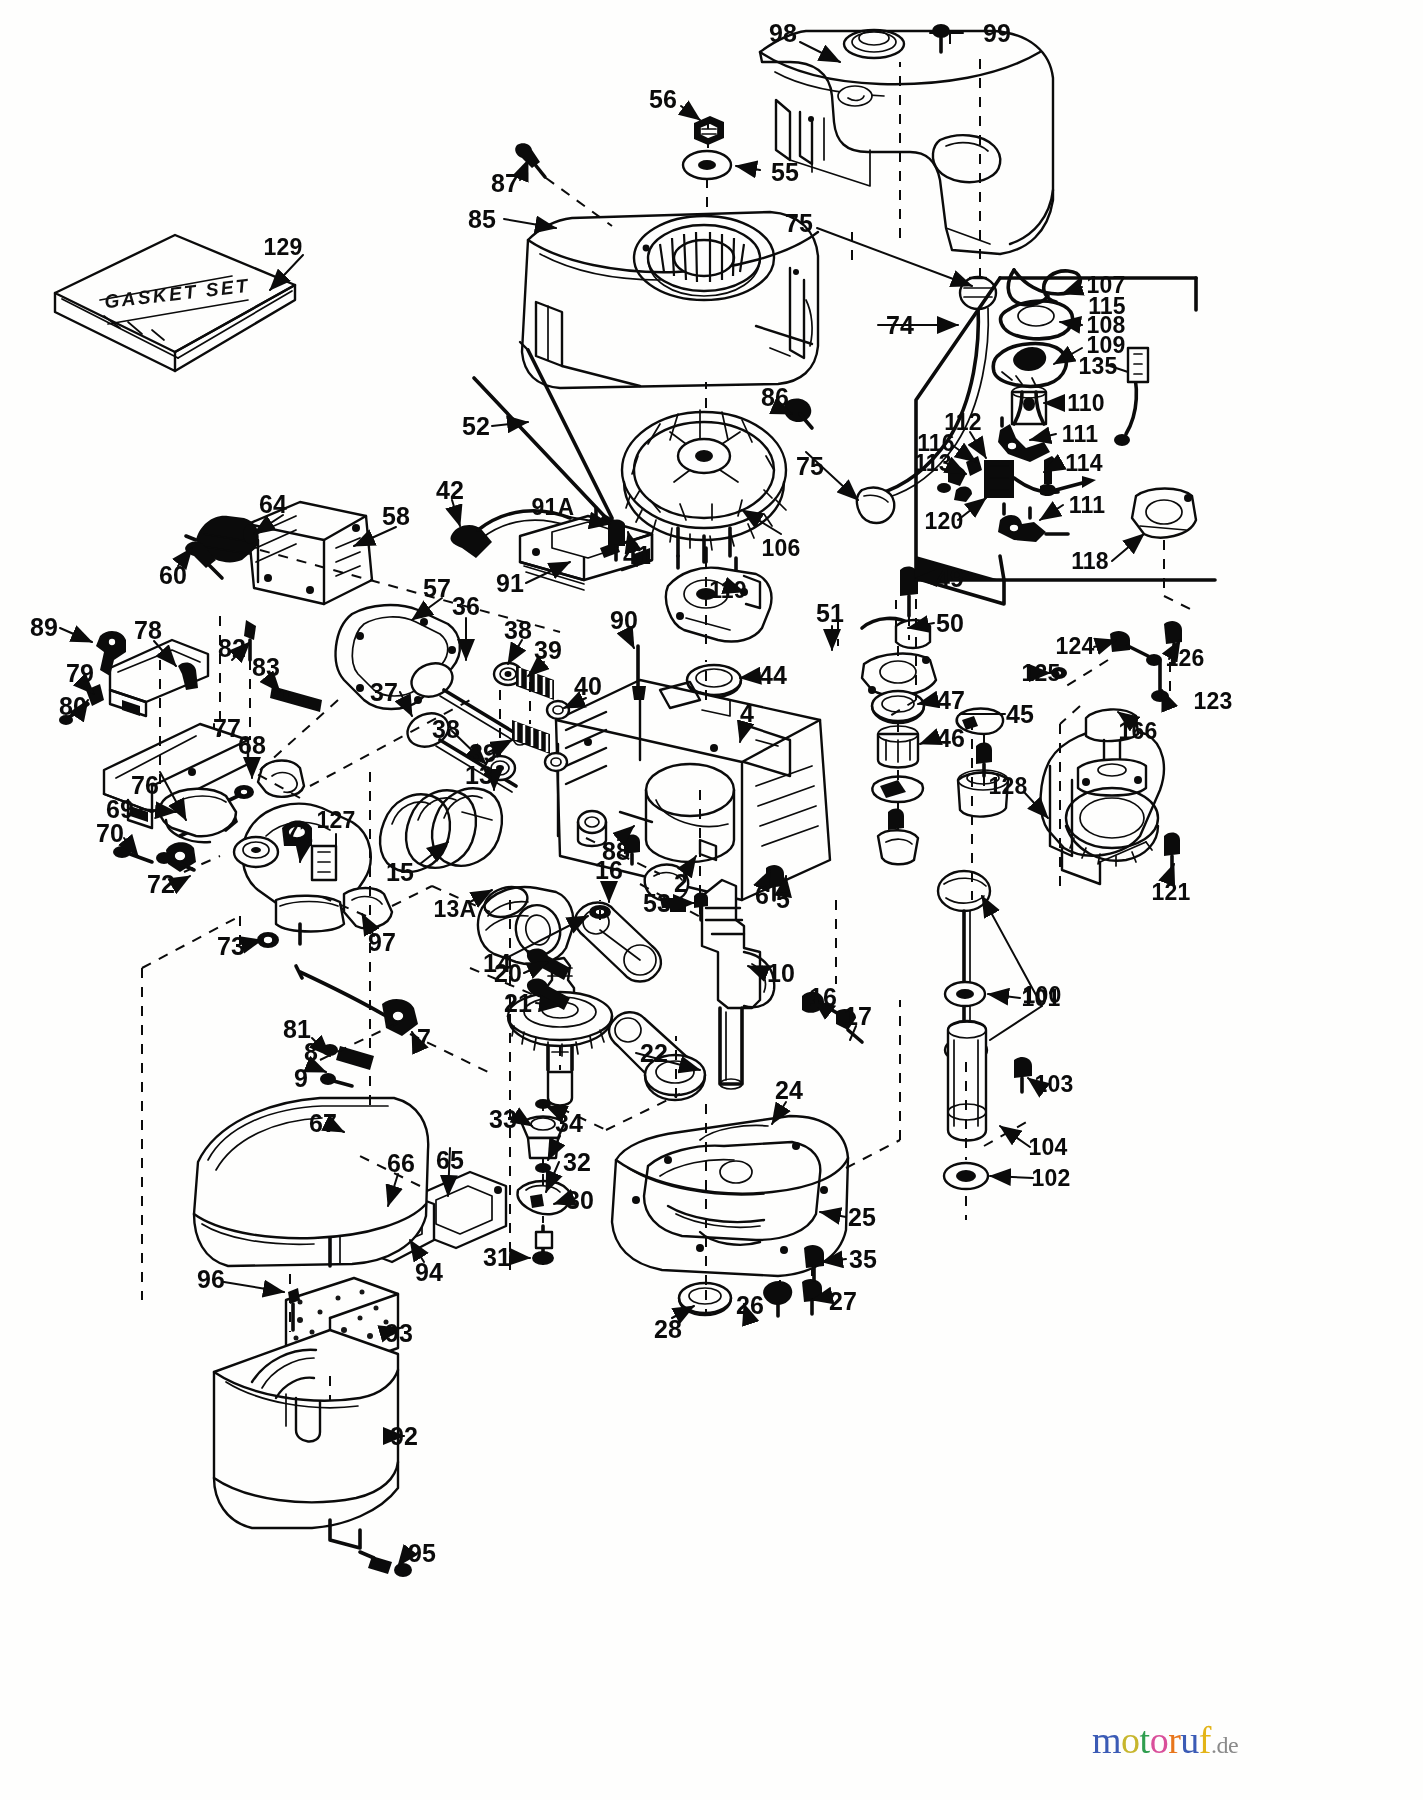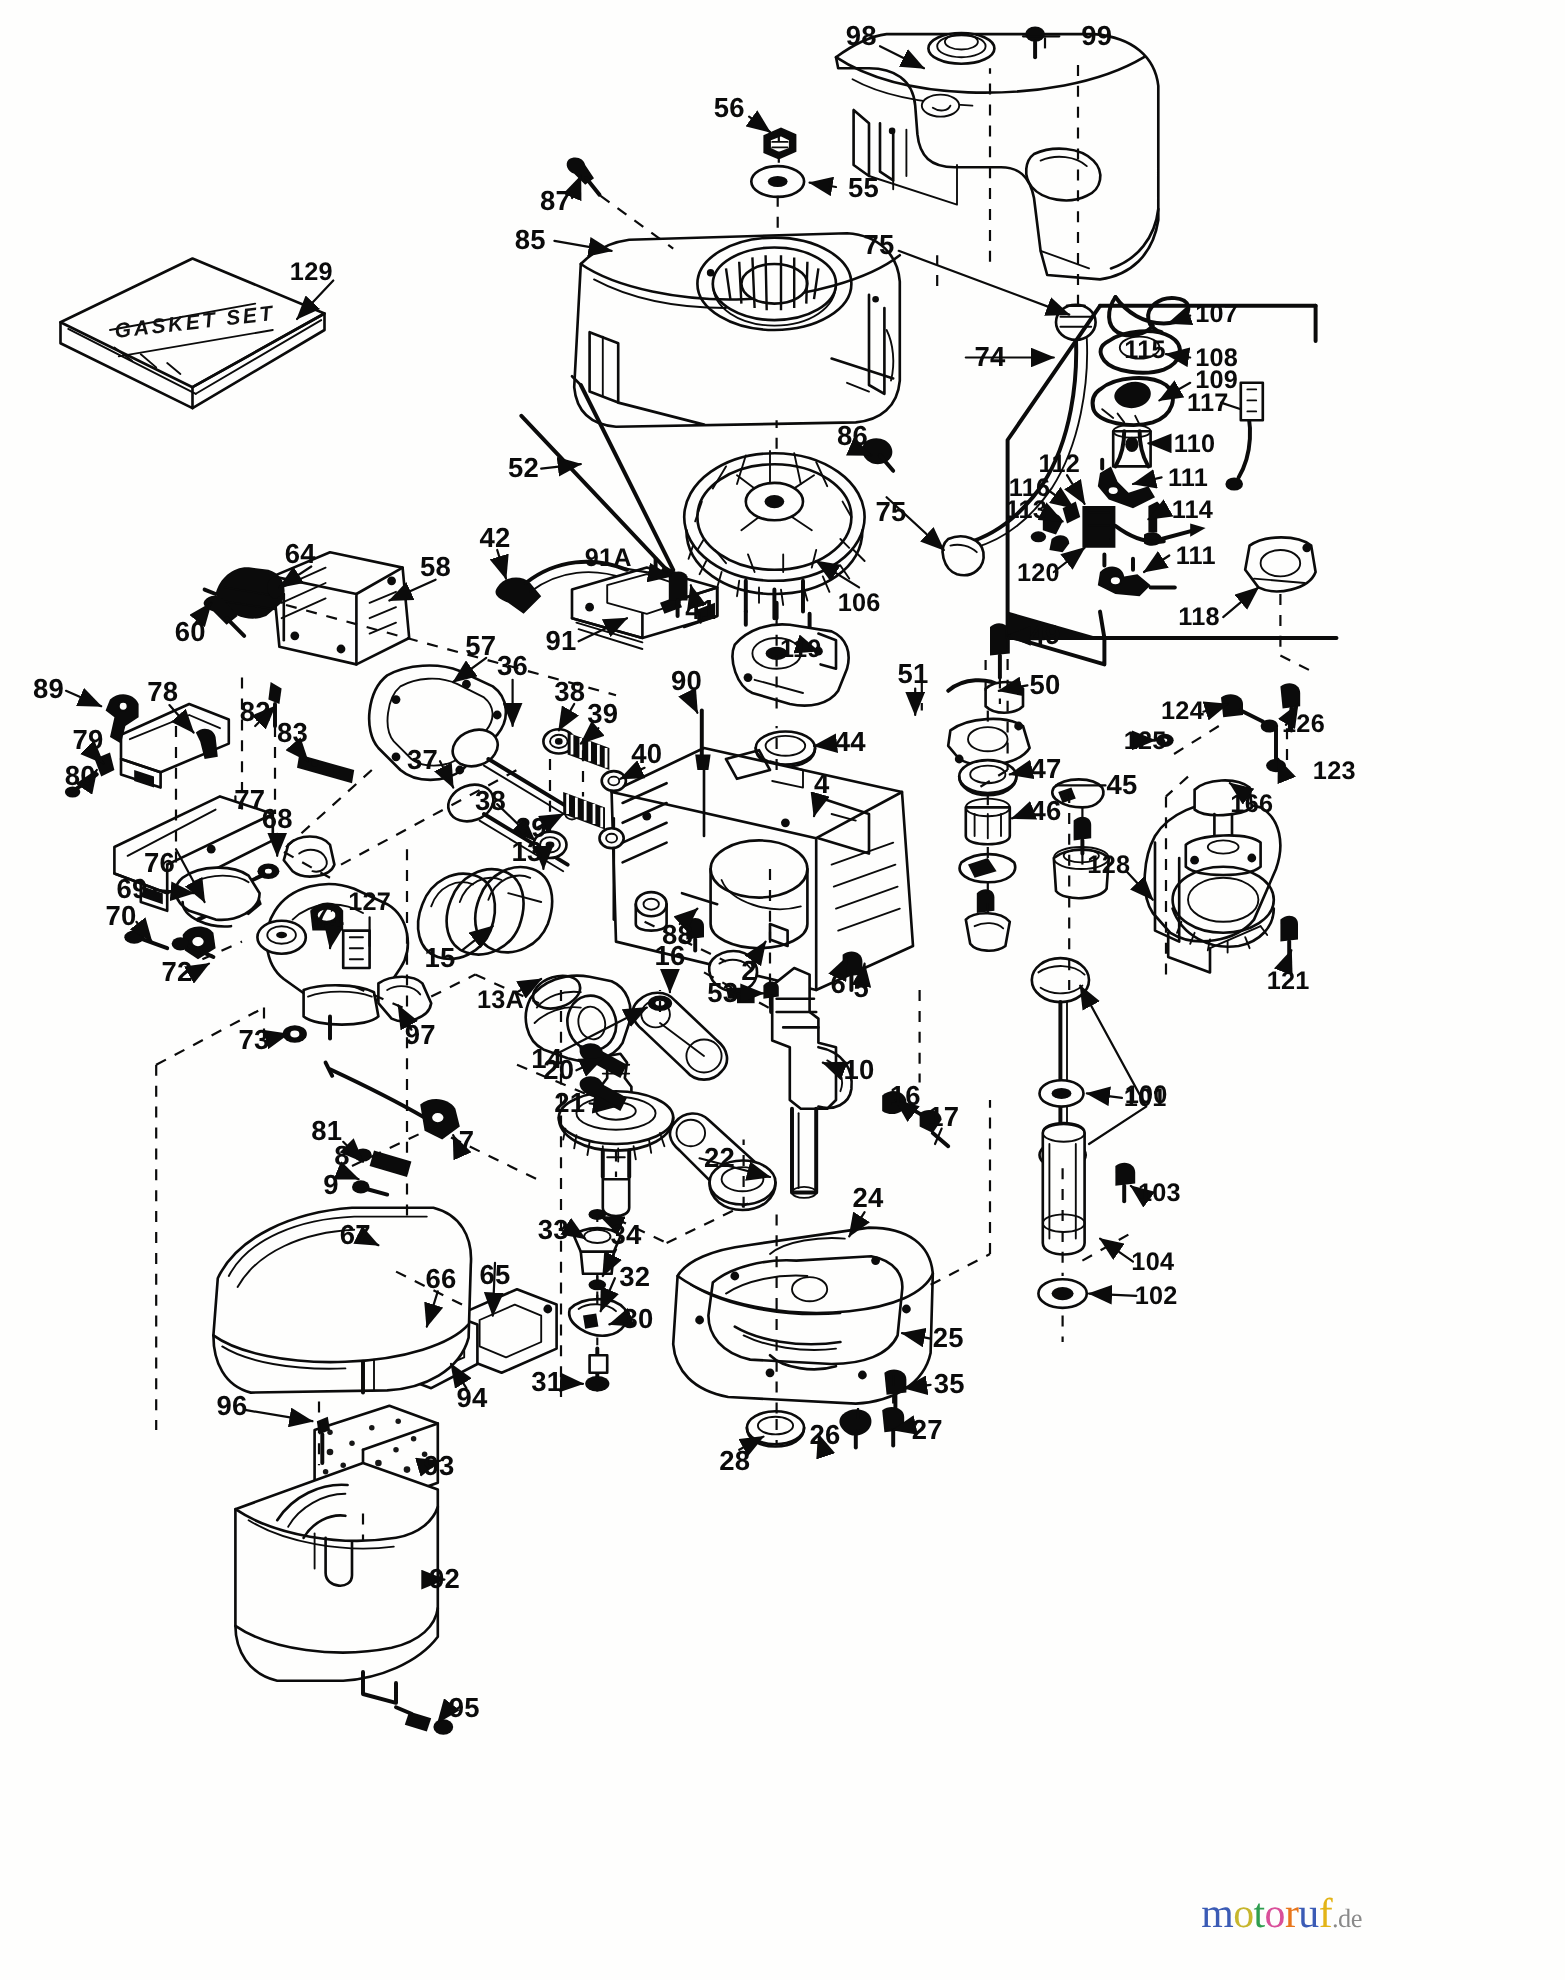--- a/index.html
+++ b/index.html
@@ -1016,24 +1016,24 @@
       <div class="cal" style="left: 783px; top: 33px;">98</div>
       <div class="cal" style="left: 997px; top: 33px;">99</div>
       <div class="cal" style="left: 663px; top: 99px;">56</div>
       <div class="cal" style="left: 785px; top: 172px;">55</div>
       <div class="cal" style="left: 505px; top: 183px;">87</div>
       <div class="cal" style="left: 482px; top: 219px;">85</div>
       <div class="cal" style="left: 799px; top: 223px;">75</div>
       <div class="cal sm" style="left: 283px; top: 247px;">129</div>
       <div class="cal" style="left: 900px; top: 325px;">74</div>
       <div class="cal sm" style="left: 1106px; top: 285px;">107</div>
-      <div class="cal sm" style="left: 1041px; top: 306px; margin-top: 12px;">115</div>
+      <div class="cal sm" style="left: 1107px; top: 306px;">115</div>
       <div class="cal sm" style="left: 1106px; top: 325px;">108</div>
       <div class="cal sm" style="left: 1106px; top: 345px;">109</div>
-      <div class="cal sm" style="left: 1098px; top: 366px;">117</div>
+      <div class="cal sm" style="left: 1098px; top: 366px;">135</div>
       <div class="cal" style="left: 476px; top: 426px;">52</div>
       <div class="cal" style="left: 775px; top: 397px;">86</div>
       <div class="cal" style="left: 810px; top: 466px;">75</div>
       <div class="cal sm" style="left: 1086px; top: 403px;">110</div>
       <div class="cal sm" style="left: 963px; top: 422px;">112</div>
       <div class="cal sm" style="left: 1080px; top: 434px;">111</div>
       <div class="cal sm" style="left: 936px; top: 443px;">116</div>
       <div class="cal sm" style="left: 933px; top: 463px;">113</div>
       <div class="cal sm" style="left: 1084px; top: 463px;">114</div>
       <div class="cal sm" style="left: 1087px; top: 505px;">111</div>

